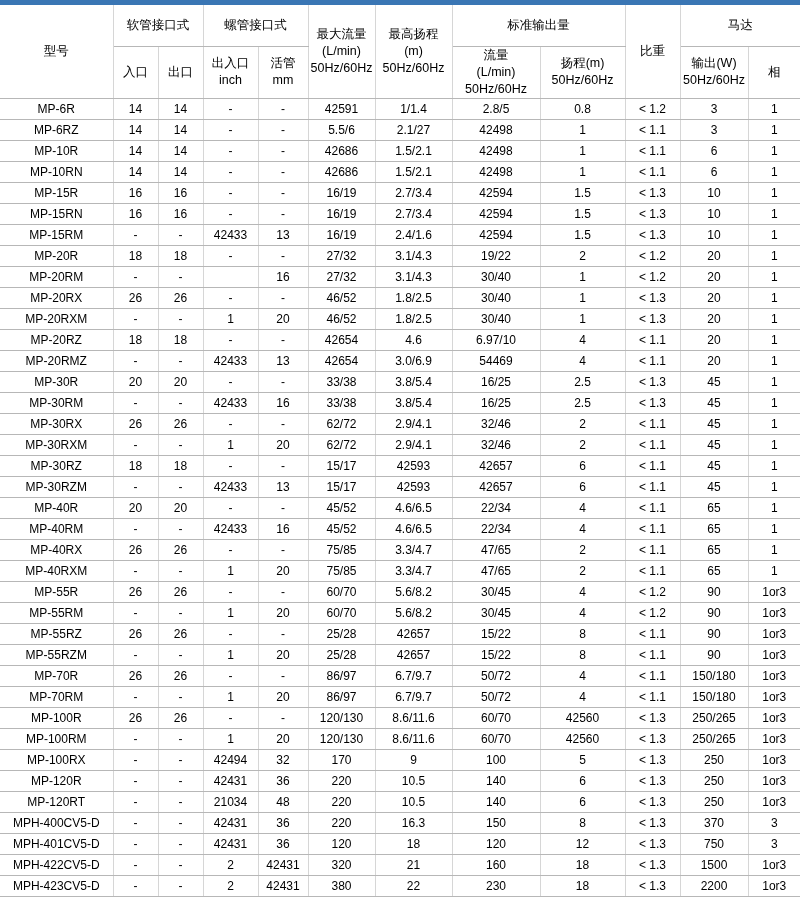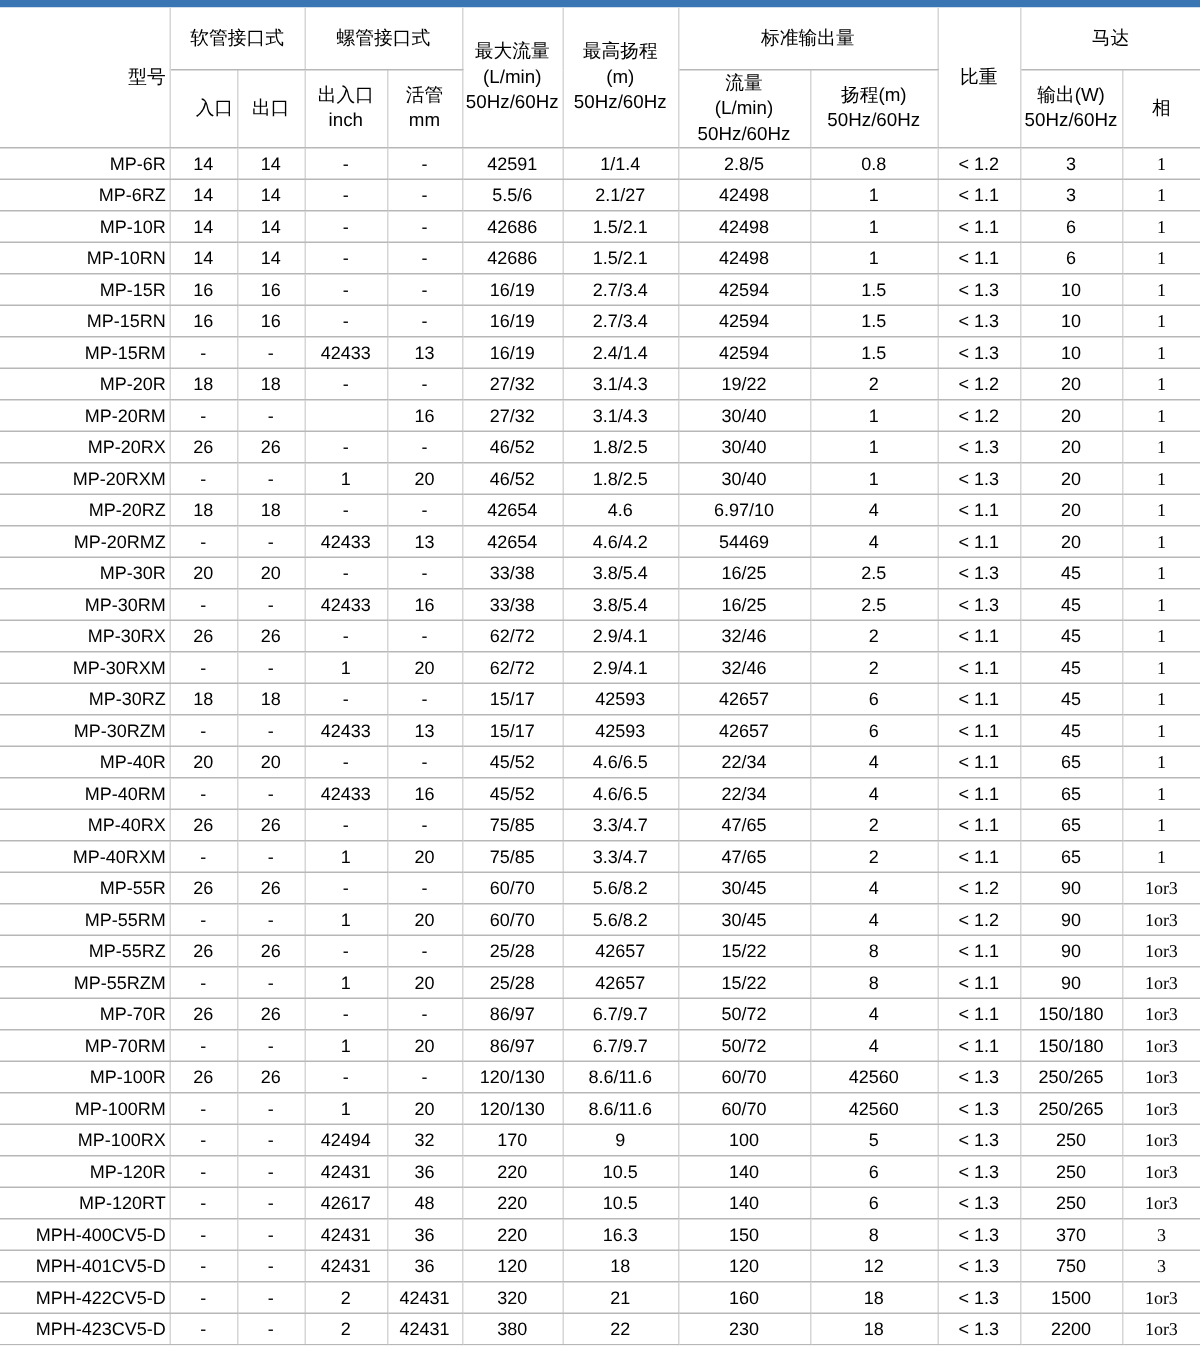--- a/index.html
+++ b/index.html
@@ -45,22 +45,22 @@
   }
   table.spec thead tr.group-row th { height: 41px; }
   table.spec thead tr.sub-row th { height: 47px; }
   table.spec td {
     font-size: 12px;
     height: 20px;
     line-height: 20px;
     white-space: nowrap;
   }
   
-  table.spec th:first-child, table.spec td:first-child { border-left: none; text-align: right; }
-  table.spec th:last-child, table.spec td:last-child { border-right: none; font-family: Liberation Serif, serif; }
+  table.spec th:first-child, table.spec td:first-child { border-left: none; }
+  table.spec th:last-child, table.spec td:last-child { border-right: none; }
   table.spec thead tr:first-child th { border-top: none; }
 </style>
 </head>
 <body>
 
 <div class="page">
   <div class="top-bar" style="background: rgb(58, 118, 180);"></div>
 
   <table class="spec">
     <colgroup id="colgroup">
@@ -194,21 +194,21 @@
           <td>10</td>
           <td>1</td>
         </tr>
         <tr>
           <td>MP-15RM</td>
           <td>-</td>
           <td>-</td>
           <td>42433</td>
           <td>13</td>
           <td>16/19</td>
-          <td>2.4/1.4</td>
+          <td>2.4/1.6</td>
           <td>42594</td>
           <td>1.5</td>
           <td>&lt; 1.3</td>
           <td>10</td>
           <td>1</td>
         </tr>
         <tr>
           <td>MP-20R</td>
           <td>18</td>
           <td>18</td>
@@ -278,21 +278,21 @@
           <td>20</td>
           <td>1</td>
         </tr>
         <tr>
           <td>MP-20RMZ</td>
           <td>-</td>
           <td>-</td>
           <td>42433</td>
           <td>13</td>
           <td>42654</td>
-          <td>4.6/4.2</td>
+          <td>3.0/6.9</td>
           <td>54469</td>
           <td>4</td>
           <td>&lt; 1.1</td>
           <td>20</td>
           <td>1</td>
         </tr>
         <tr>
           <td>MP-30R</td>
           <td>20</td>
           <td>20</td>
@@ -569,21 +569,21 @@
           <td>140</td>
           <td>6</td>
           <td>&lt; 1.3</td>
           <td>250</td>
           <td>1or3</td>
         </tr>
         <tr>
           <td>MP-120RT</td>
           <td>-</td>
           <td>-</td>
-          <td>42617</td>
+          <td>21034</td>
           <td>48</td>
           <td>220</td>
           <td>10.5</td>
           <td>140</td>
           <td>6</td>
           <td>&lt; 1.3</td>
           <td>250</td>
           <td>1or3</td>
         </tr>
         <tr>

